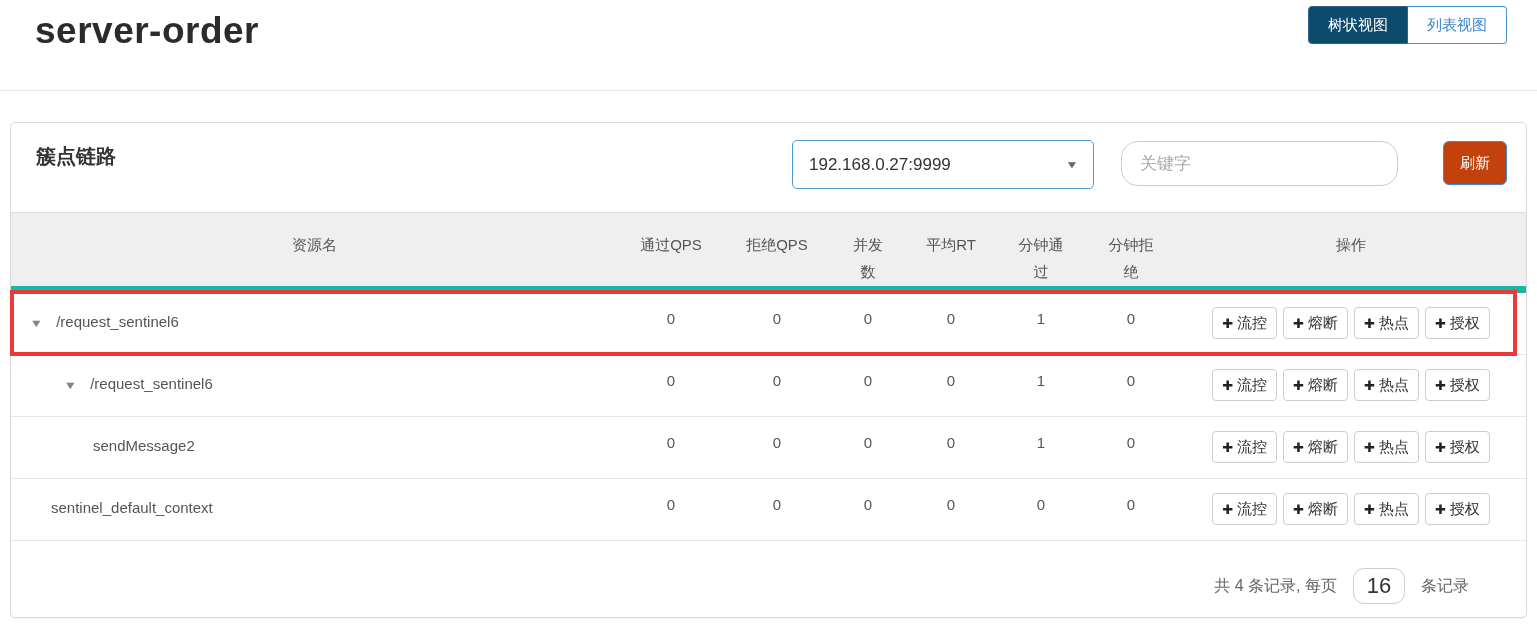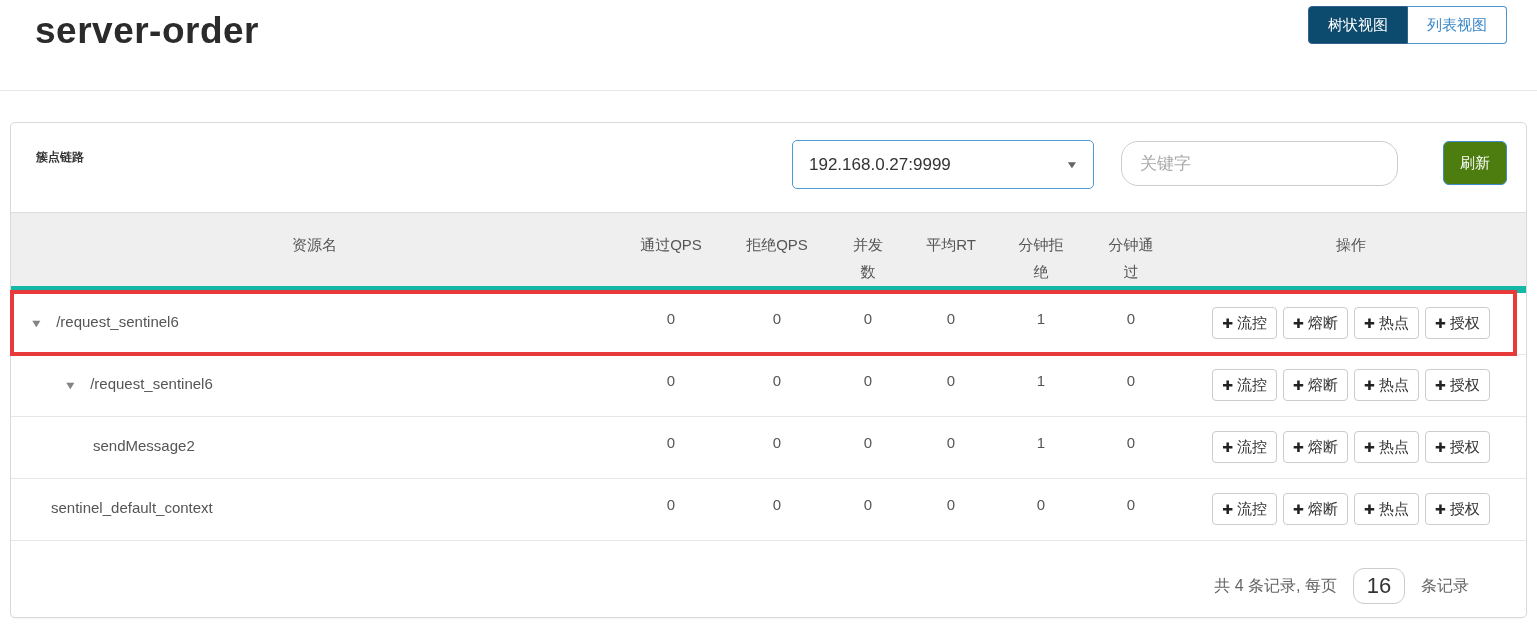--- a/index.html
+++ b/index.html
@@ -47,22 +47,22 @@
     position: absolute; left: 10px; top: 122px;
     width: 1517px; height: 496px;
     border: 1px solid #d9d9d9; border-radius: 5px;
     background: #fff;
     box-shadow: 0 1px 1px rgba(0,0,0,0.04);
   }
   .panel-head {
     position: relative; height: 89px;
   }
   .panel-title {
-    position: absolute; left: 25px; top: 26px;
-    font-size: 12px; font-weight: 700; color: #333;
+    position: absolute; left: 25px; top: 20px;
+    font-size: 20px; font-weight: 700; color: #333;
   }
   .machine-select {
     position: absolute; left: 781px; top: 17px;
     width: 302px; height: 49px;
     border: 1px solid #4f9bd5; border-radius: 5px;
     background: #fff; cursor: pointer;
     display: flex; align-items: center;
     padding: 0 16px;
     font-size: 17px; color: #333; gap: 20px;
   }
@@ -75,21 +75,21 @@
     width: 277px; height: 45px;
     border: 1px solid #ccc; border-radius: 17px;
     padding: 0 18px; font-size: 17px; color: #333;
     outline: none;
     font-family: "Liberation Sans", "DejaVu Sans", sans-serif;
   }
   .search-input::placeholder { color: #a9a9a9; }
   .refresh-button {
     position: absolute; right: 19px; top: 18px;
     width: 64px; height: 44px;
-    background: #4d7c0f; border: 1px solid #3d8dcc; border-radius: 6px;
+    background: #c2410c; border: 1px solid #3d8dcc; border-radius: 6px;
     color: #fff; font-size: 15px; cursor: pointer;
     font-family: "Liberation Sans", "DejaVu Sans", sans-serif;
   }
 
   
   .grid-row {
     display: grid;
     grid-template-columns: 607px 106px 106px 76px 90px 90px 90px 1fr;
     align-items: start;
   }
@@ -190,22 +190,22 @@
 
     <button class="refresh-button">刷新</button>
   </div>
 
   <div class="grid-row table-header">
     <div class="hcell"><span>资源名</span></div>
     <div class="hcell"><span>通过QPS</span></div>
     <div class="hcell"><span>拒绝QPS</span></div>
     <div class="hcell hw-narrow"><span>并发数</span></div>
     <div class="hcell"><span>平均RT</span></div>
+    <div class="hcell hw-mid"><span>分钟通过</span></div>
     <div class="hcell hw-mid"><span>分钟拒绝</span></div>
-    <div class="hcell hw-mid"><span>分钟通过</span></div>
     <div class="hcell"><span>操作</span></div>
   </div>
 
   <div class="grid-row table-row">
     <div class="highlight-box"></div>
     <div class="resource-cell ind-0">
       <span class="expander">▼</span>
       <span>/request_sentinel6</span>
     </div>
     <div class="vcell">0</div>

